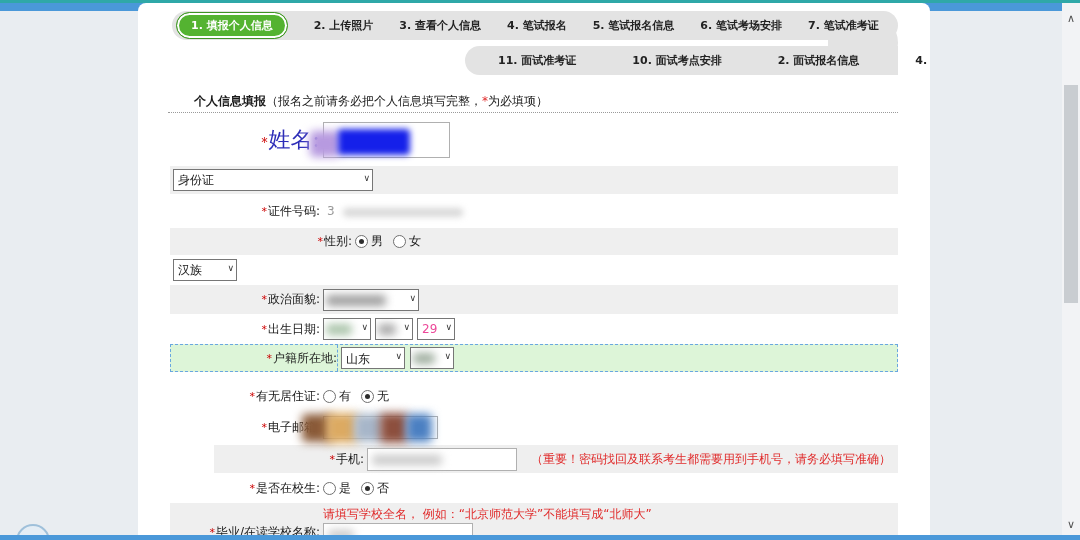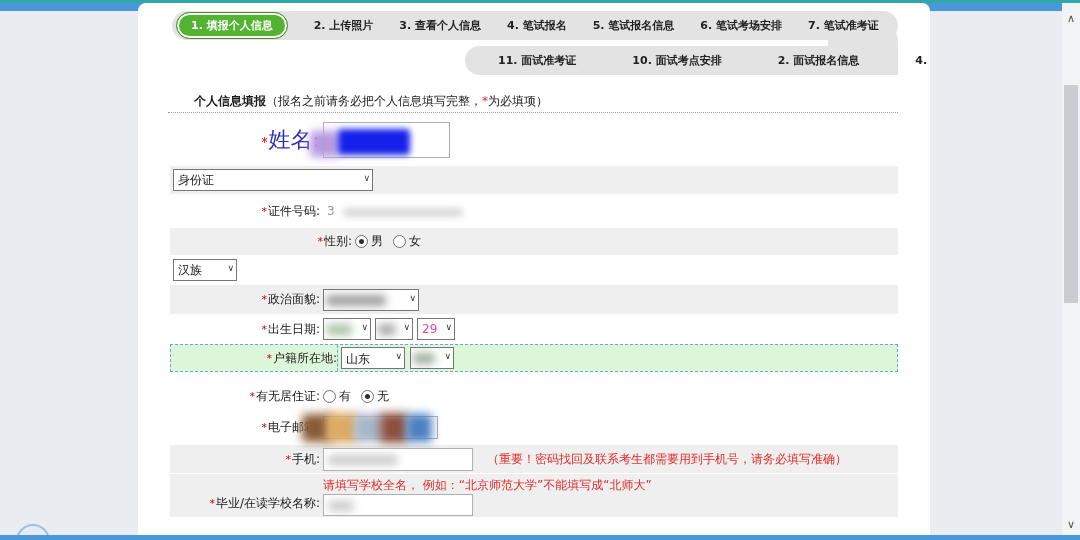--- a/index.html
+++ b/index.html
@@ -71,21 +71,21 @@
 
   
   #row-name { height:50px; }
   #name-label { font-size:22px; color:#2e2eb8; font-family:"DejaVu Serif","Liberation Serif",serif; }
   #name-label .star { font-size:12px; }
   #name-input { width:127px; height:36px; }
   #row-id-type { height:28px; } #row-id-number { height:32px; }
   #row-gender { height:27px;padding-left:32px; } #row-ethnic { height:28px; }
   #row-political { height:29px; } #row-birth { height:28px; }
   #row-residence { height:28px;padding-left:16px; } #row-permit { height:27px;margin-top:11px; }
-  #row-email { height:33px; } #row-mobile { height:28px; }
+  #row-email { height:33px; } #row-mobile { height:28px;margin-left:44px; }
   #row-student { height:28px; } #row-school { height:43px; }
   #row-school .ctrl { display:block; padding-top:2px; }
   #school-hint { font-size:12px; line-height:14px; white-space:nowrap; }
   #school-input { width:150px; height:22px; margin-top:2px; }
   #id-number-val { font-size:12px; color:#999; margin-left:4px; }
   .mobile-note { font-size:12px; margin-left:14px; white-space:nowrap; }
 </style>
 </head>
 <body>
 
@@ -253,20 +253,31 @@
         <span class="star">*</span><span>手机:</span>
       </div>
       <div class="ctrl">
         <div class="txtbox" style="width:150px; height:23px;">
           <div class="blur-blob" style="left:4px; top:6px; width:70px; height:10px; background:#c9c9c9;"></div>
         </div>
         <span class="mobile-note red">（重要！密码找回及联系考生都需要用到手机号，请务必填写准确）</span>
       </div>
     </div>
 
+    <div class="row white" id="row-student">
+      <div class="lbl">
+        <span class="star">*</span><span>是否在校生:</span>
+      </div>
+      <div class="ctrl">
+        <span class="radio"></span>
+        <span class="radio-lbl">是</span>
+        <span class="radio checked"></span>
+        <span class="radio-lbl">否</span>
+      </div>
+    </div>
 
     <div class="row gray" id="row-school">
       <div class="lbl" style="padding-top:16px;">
         <span class="star">*</span><span>毕业/在读学校名称:</span>
       </div>
       <div class="ctrl">
         <div id="school-hint" class="red">请填写学校全名， 例如：“北京师范大学”不能填写成“北师大”</div>
         <div class="txtbox" id="school-input">
           <div class="blur-blob" style="left:4px; top:6px; width:26px; height:10px; background:#c9c9c9;"></div>
         </div>

